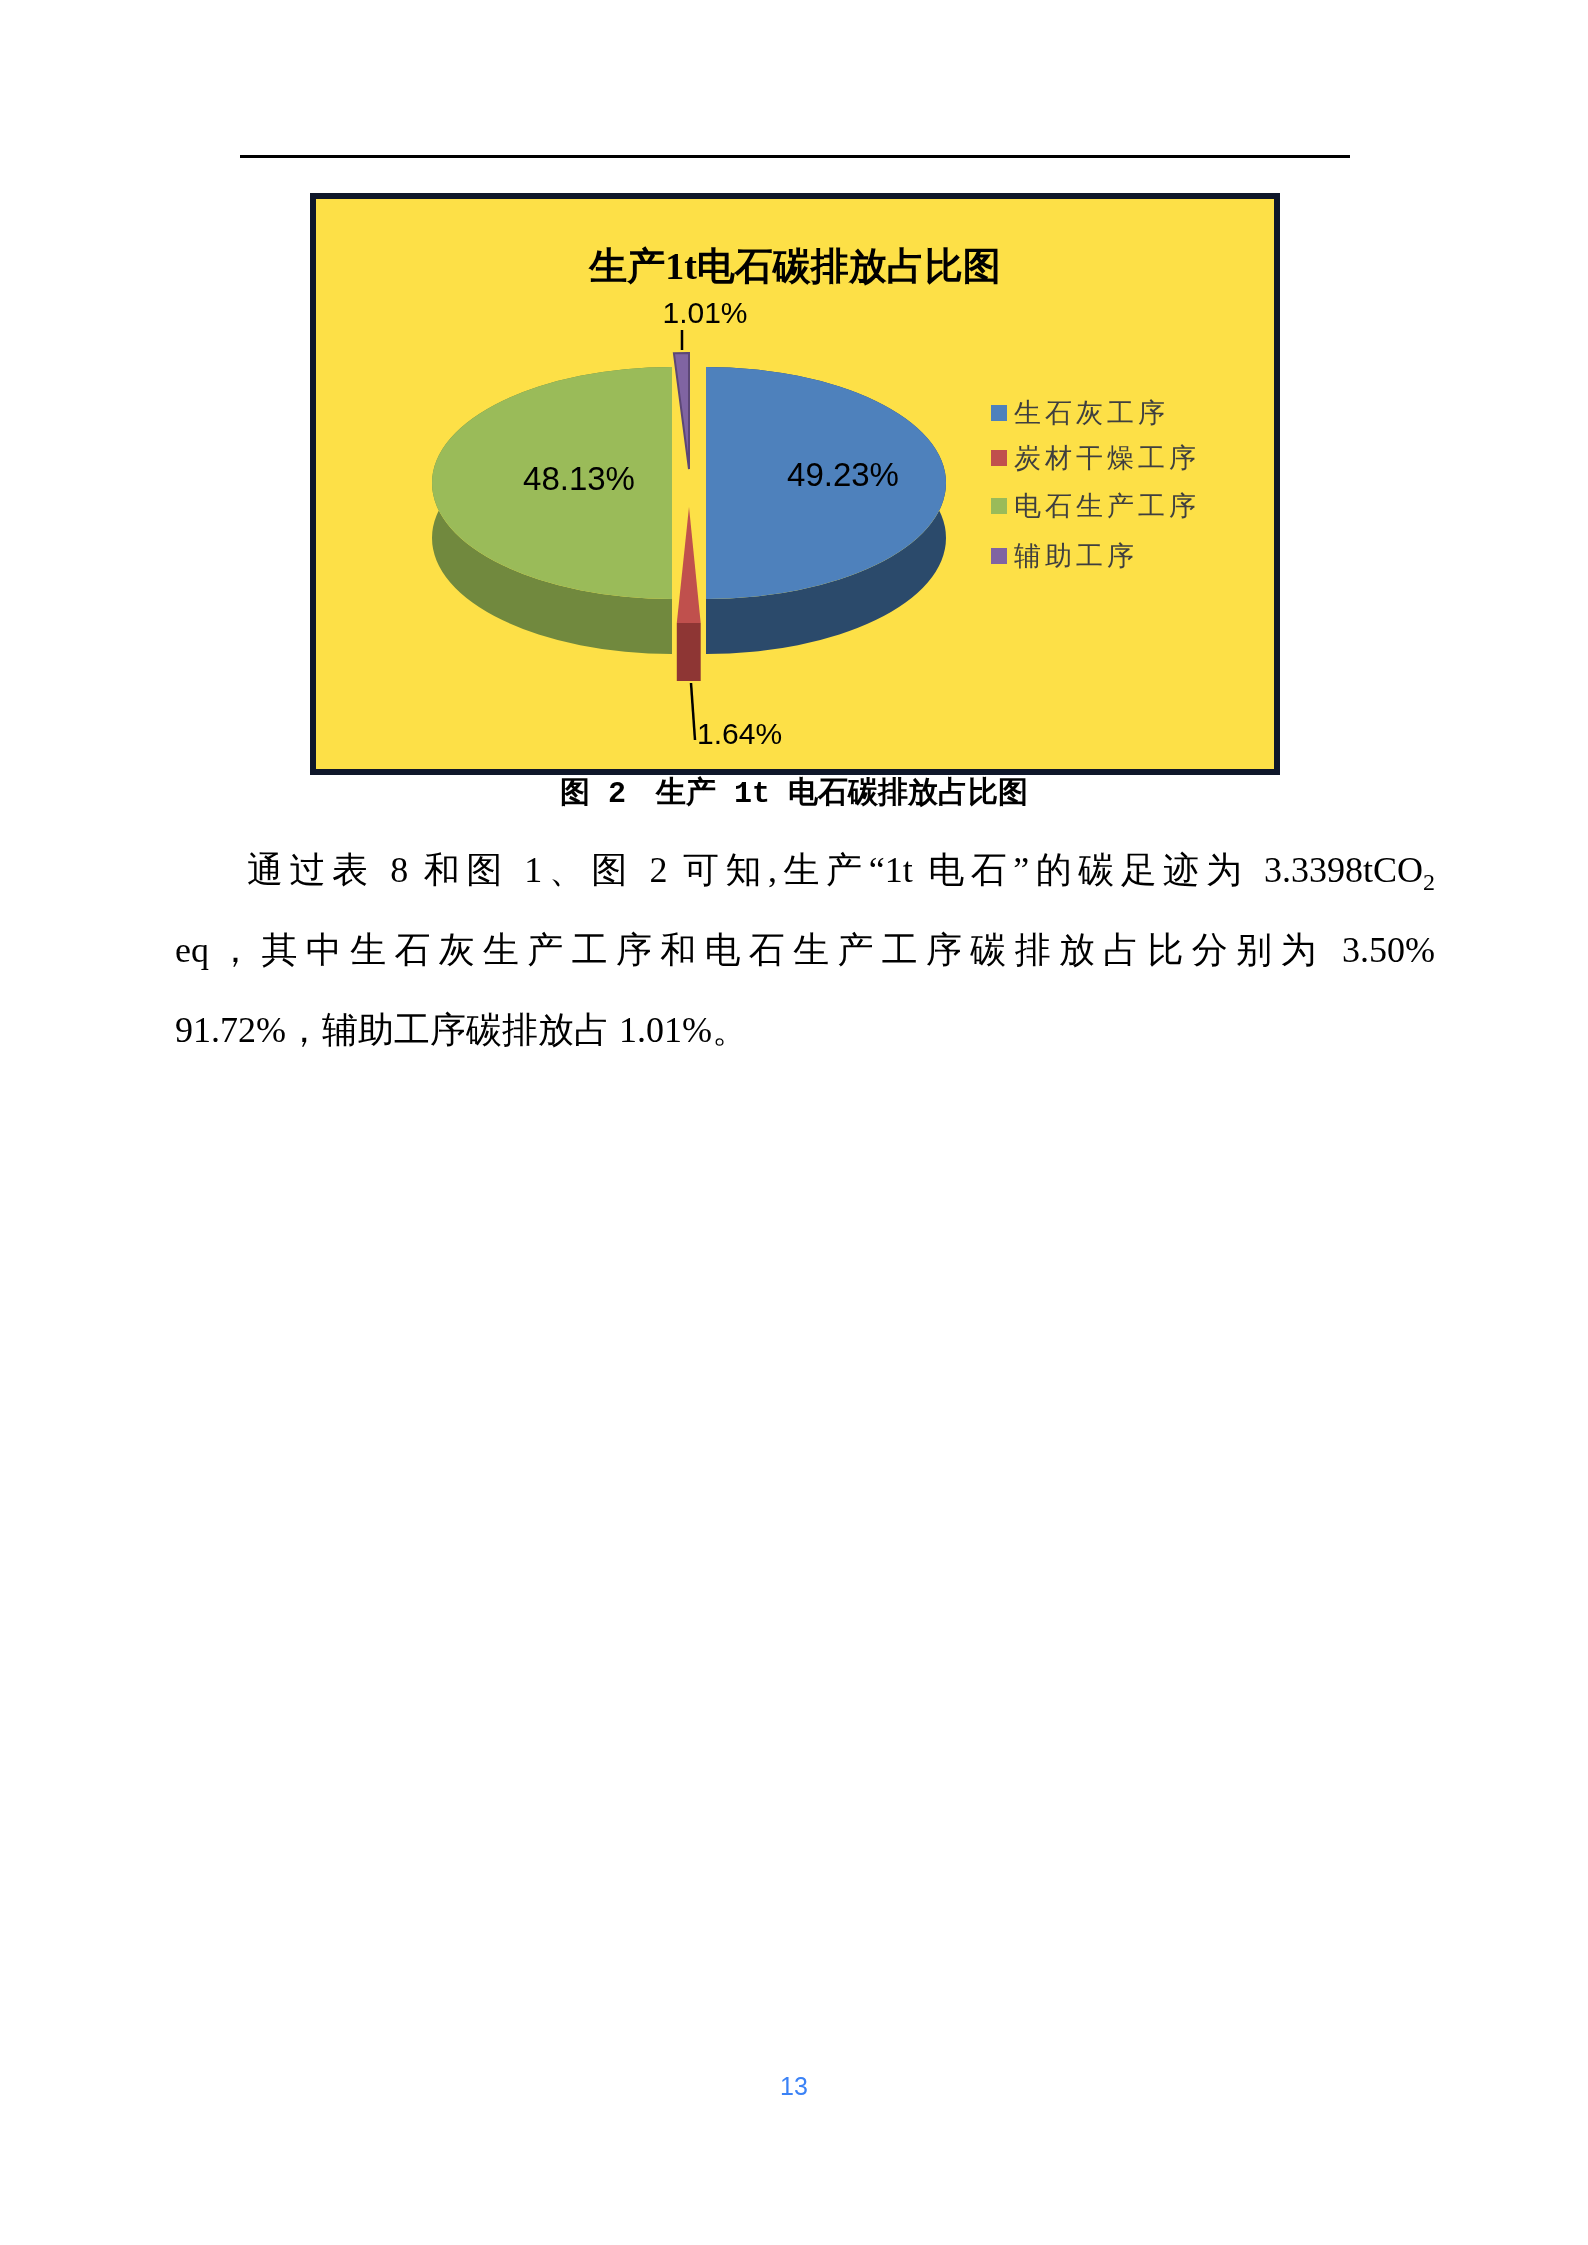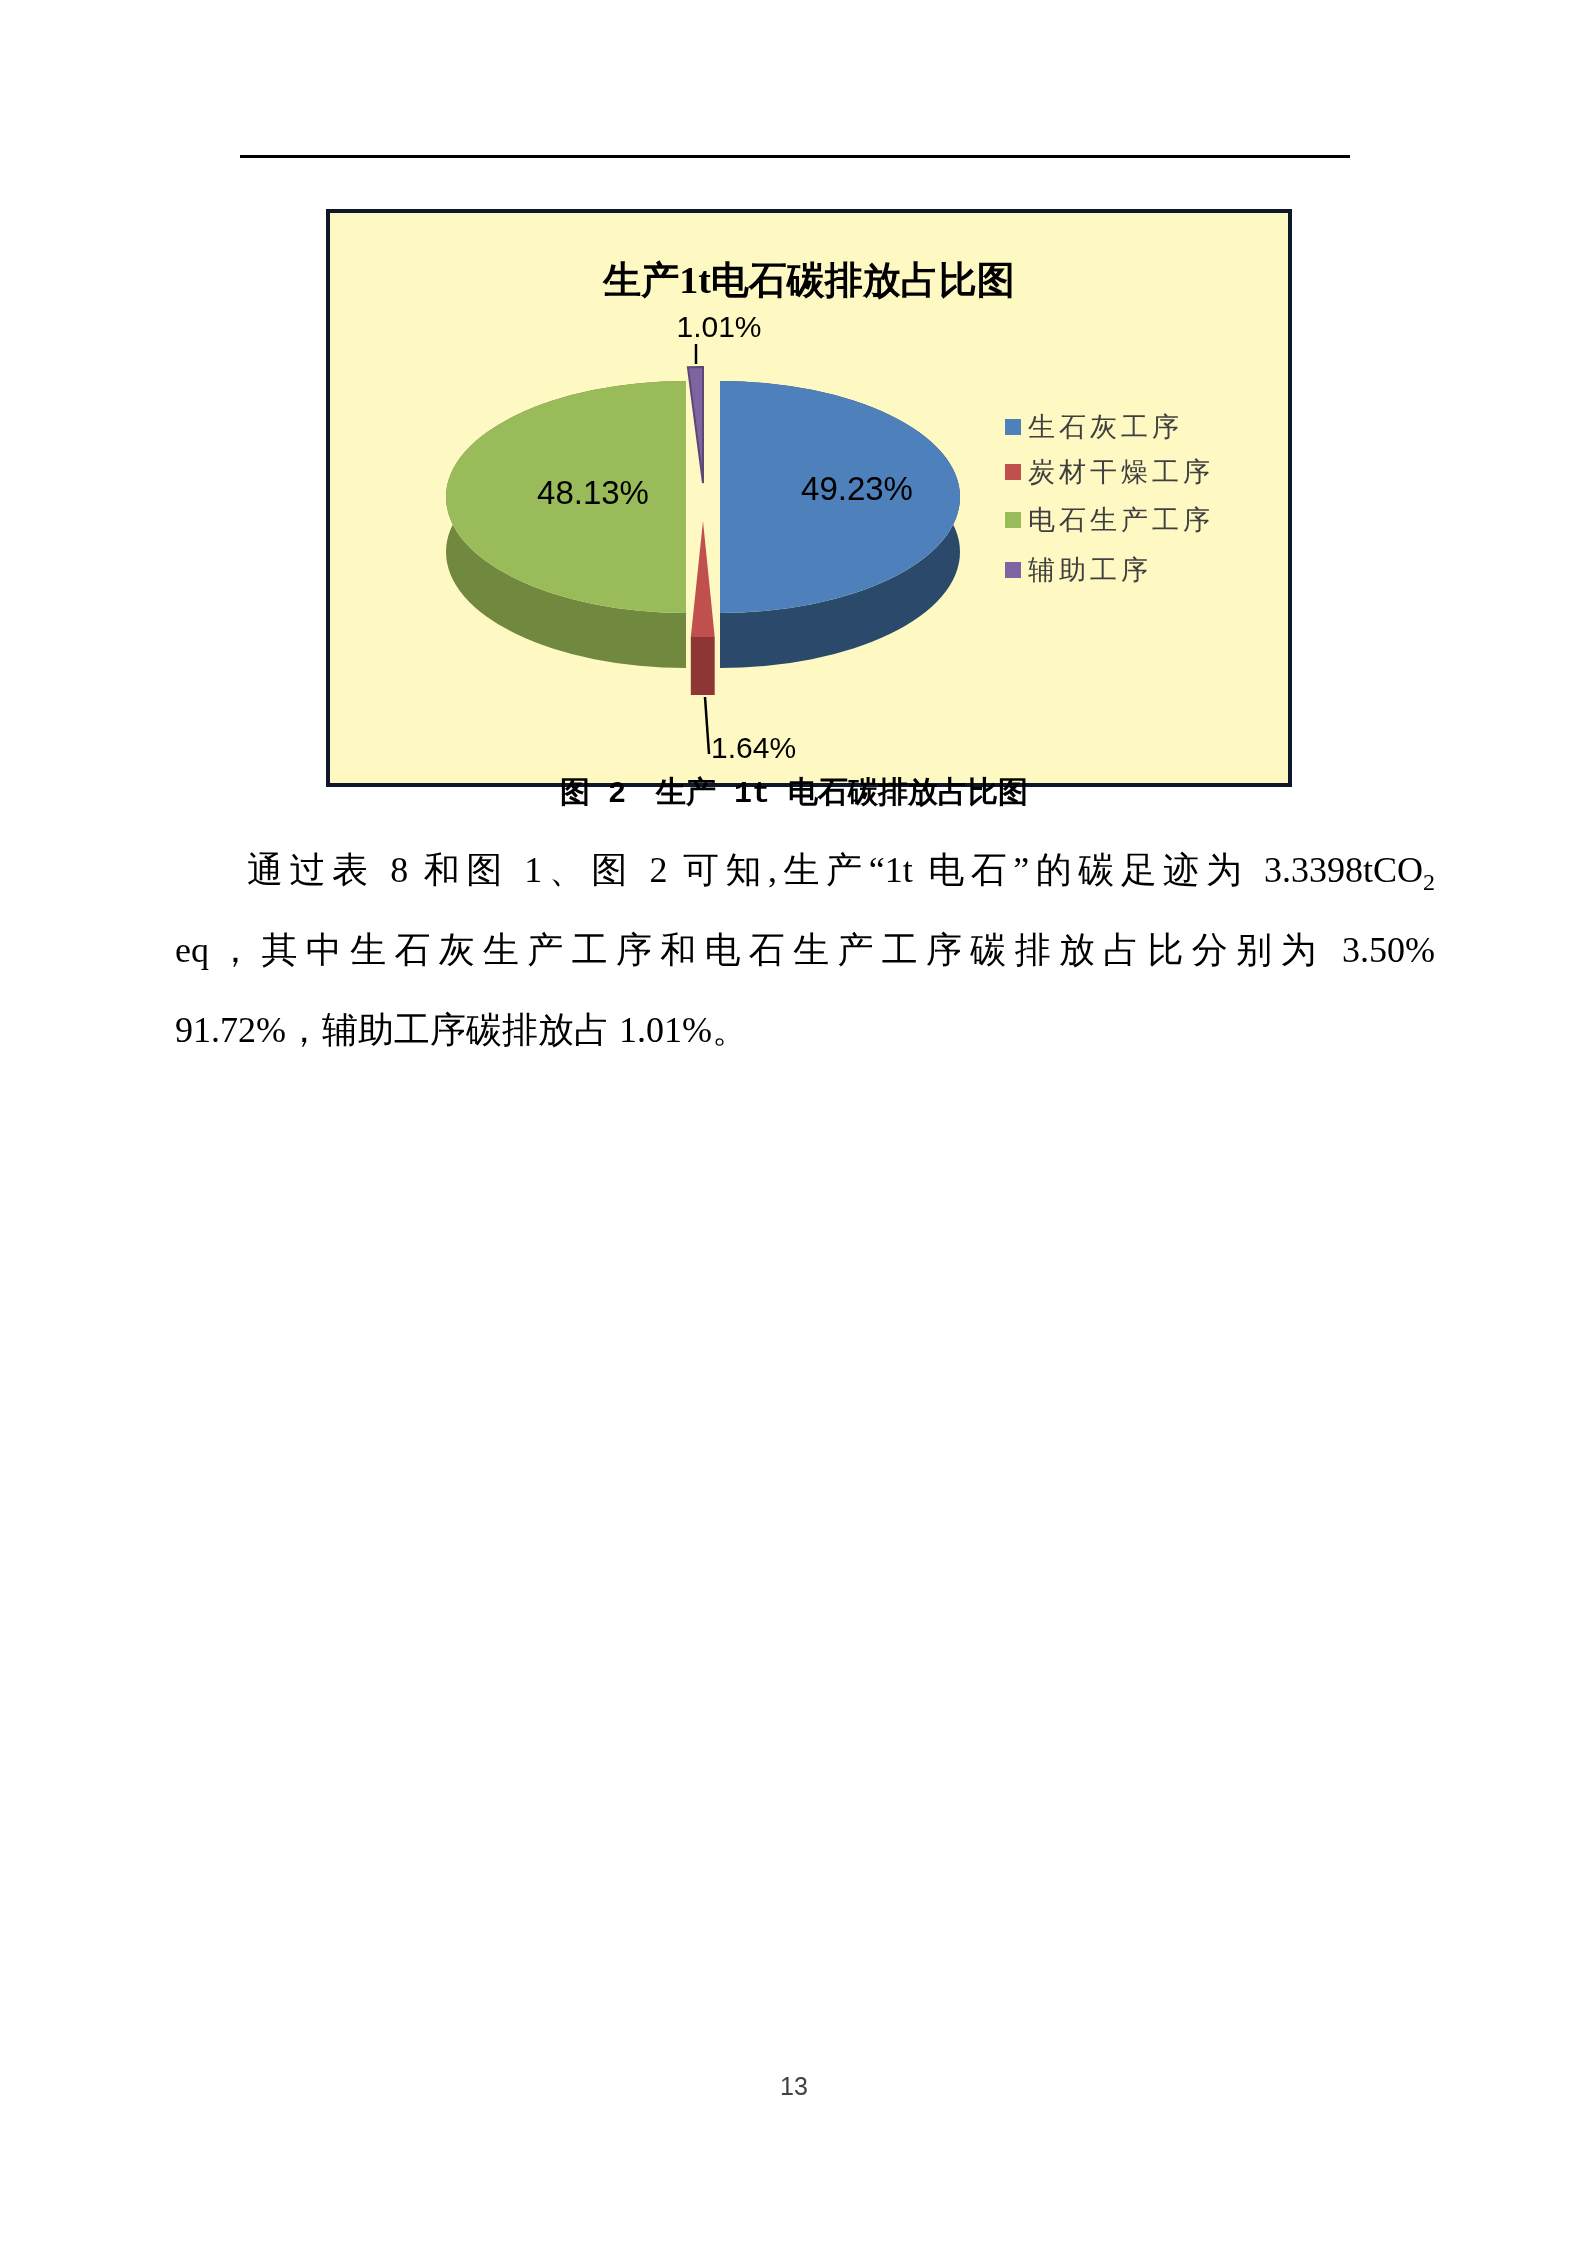--- a/index.html
+++ b/index.html
@@ -13,21 +13,21 @@
   .header-title{
     position:absolute;top:110px;left:0;width:100%;
     text-align:center;font-size:28px;letter-spacing:3px;color:#1a1a1a;
   }
   .header-rule{
     position:absolute;top:155px;left:240px;width:1110px;height:3px;background:#000;
   }
 
   .chart-box{
     position:absolute;top:193px;left:310px;width:958px;height:570px;
-    border:4px solid #0f172a;margin:16px;background:#fef9c3;box-sizing:content-box;
+    border:6px solid #0f172a;margin:0;background:#fde047;box-sizing:content-box;
   }
   .chart-box svg{display:block;width:958px;height:570px;}
 
   .chart-title-text{font-family:"Liberation Serif","DejaVu Serif",serif;font-weight:bold;}
   .slice-label{font-family:"Liberation Sans","DejaVu Sans",sans-serif;fill:#000;}
   .legend-label{font-family:"Liberation Serif","DejaVu Serif",serif;fill:#3f3f3f;letter-spacing:4px;}
 
   .figure-caption{
     position:absolute;top:772px;left:160px;width:1268px;
     text-align:center;font-size:30px;font-weight:bold;font-family:Liberation Mono, monospace;
@@ -38,21 +38,21 @@
     font-size:36px;
   }
   .para-line{height:80px;line-height:80px;white-space:nowrap;}
   .para-line.just{text-align:justify;text-align-last:justify;white-space:normal;height:80px;overflow:hidden;}
   .para-line.first{text-indent:72px;}
   .para-line sub{font-size:24px;line-height:0;}
 
   .page-number{
     position:absolute;top:2072px;left:0;width:100%;
     text-align:center;font-size:25px;
-    font-family:"Liberation Sans","DejaVu Sans",sans-serif;color:#404040;
+    font-family:"Liberation Sans","DejaVu Sans",sans-serif;color:#3b82f6;
   }
 </style>
 </head>
 <body>
 
 <div class="page">
 
   <div class="header-rule"></div>
 
   <figure class="chart-box">

